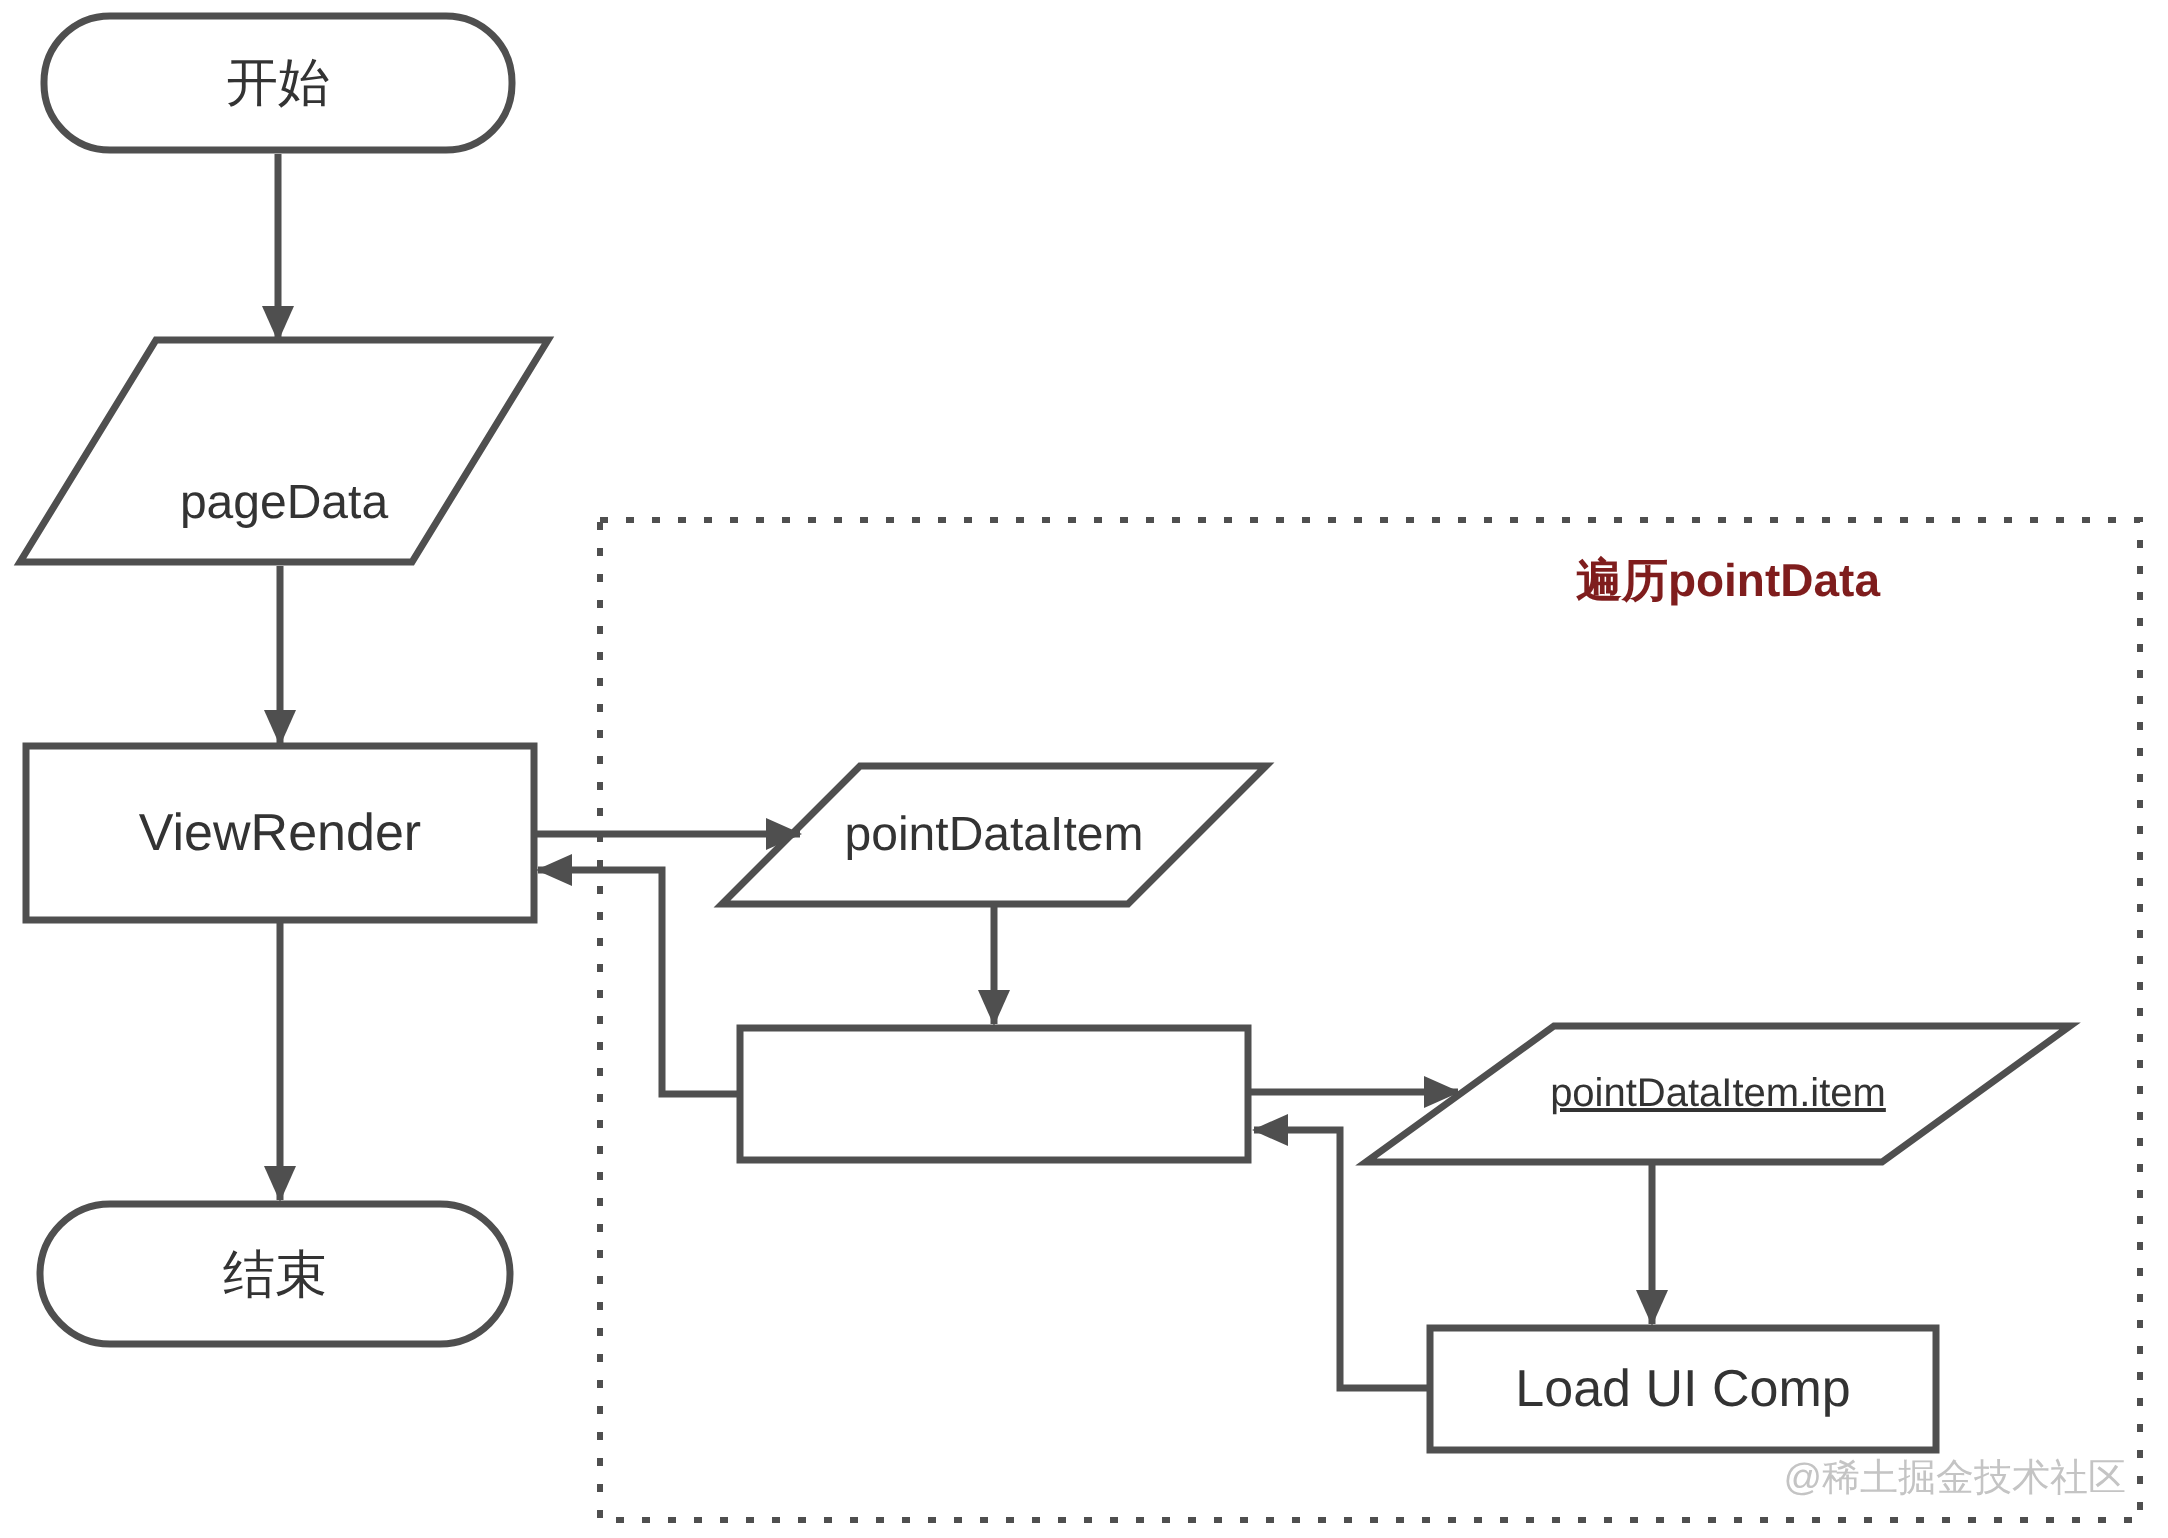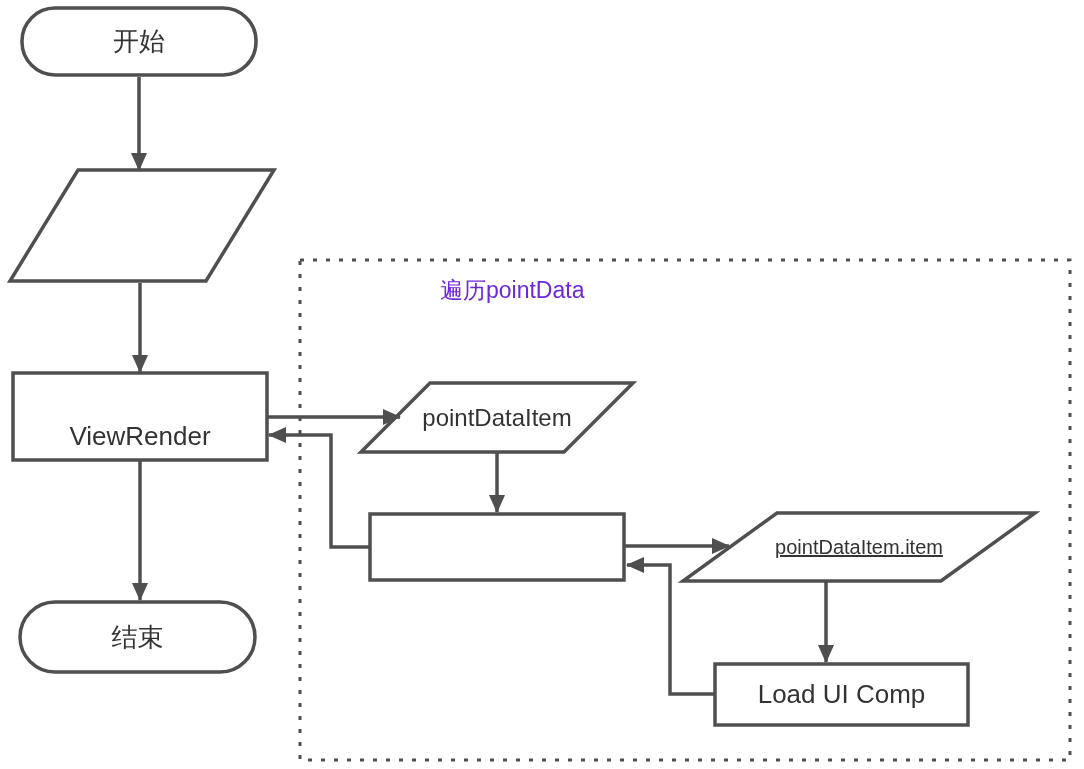--- a/index.html
+++ b/index.html
@@ -28,22 +28,23 @@
     color: #333333;
     white-space: nowrap;
     pointer-events: none;
   }
   .lbl-26 { font-size: 26px; }
   .lbl-24 { font-size: 24px; }
   .lbl-20 { font-size: 20px; text-decoration: underline; }
   .group-title {
     position: absolute;
     font-size: 23px;
-    color: #6d28d9;
-    text-align: left;
+    color: #7f1d1d;
+    text-align: right;
+    font-weight: bold;
   }
   .watermark {
     position: absolute;
     font-size: 19px;
     color: #c4c4c4;
     text-align: right;
     pointer-events: none;
   }
 </style>
 </head>
@@ -90,28 +91,30 @@
 
     <line x1="625" y1="546" x2="729" y2="546" stroke="#4f4f4f" stroke-width="3.5" marker-end="url(#arrow)"></line>
 
     <line x1="826" y1="582" x2="826" y2="662" stroke="#4f4f4f" stroke-width="3.5" marker-end="url(#arrow)"></line>
 
     <path d="M715,694 L670,694 L670,565 L627,565" fill="none" stroke="#4f4f4f" stroke-width="3.5" marker-end="url(#arrow)"></path>
   </svg>
 
   <div class="label lbl-26" style="left:22px; top:8px; width:234px; height:67px;">开始</div>
 
+  <div class="label lbl-24" style="left:10px; top:236px; width:264px; height:32px;">pageData</div>
 
-  <div class="label lbl-26" style="left:13px; top:373px; width:254px; height:87px;margin-top:20px;">ViewRender</div>
+  <div class="label lbl-26" style="left:13px; top:373px; width:254px; height:87px;">ViewRender</div>
 
   <div class="label lbl-26" style="left:20px; top:602px; width:235px; height:70px;">结束</div>
 
   <div class="group-title" style="left:440px; top:275px; width:500px;">遍历pointData</div>
 
   <div class="label lbl-24" style="left:372px; top:383px; width:250px; height:69px;">pointDataItem</div>
 
 
   <div class="label lbl-20" style="left:683px; top:513px; width:352px; height:68px;">pointDataItem.item</div>
 
   <div class="label lbl-26" style="left:715px; top:664px; width:253px; height:61px;">Load UI Comp</div>
 
+  <div class="watermark" style="left:840px; top:726px; width:223px;">@稀土掘金技术社区</div>
 
 </div>
 
 </body></html>

